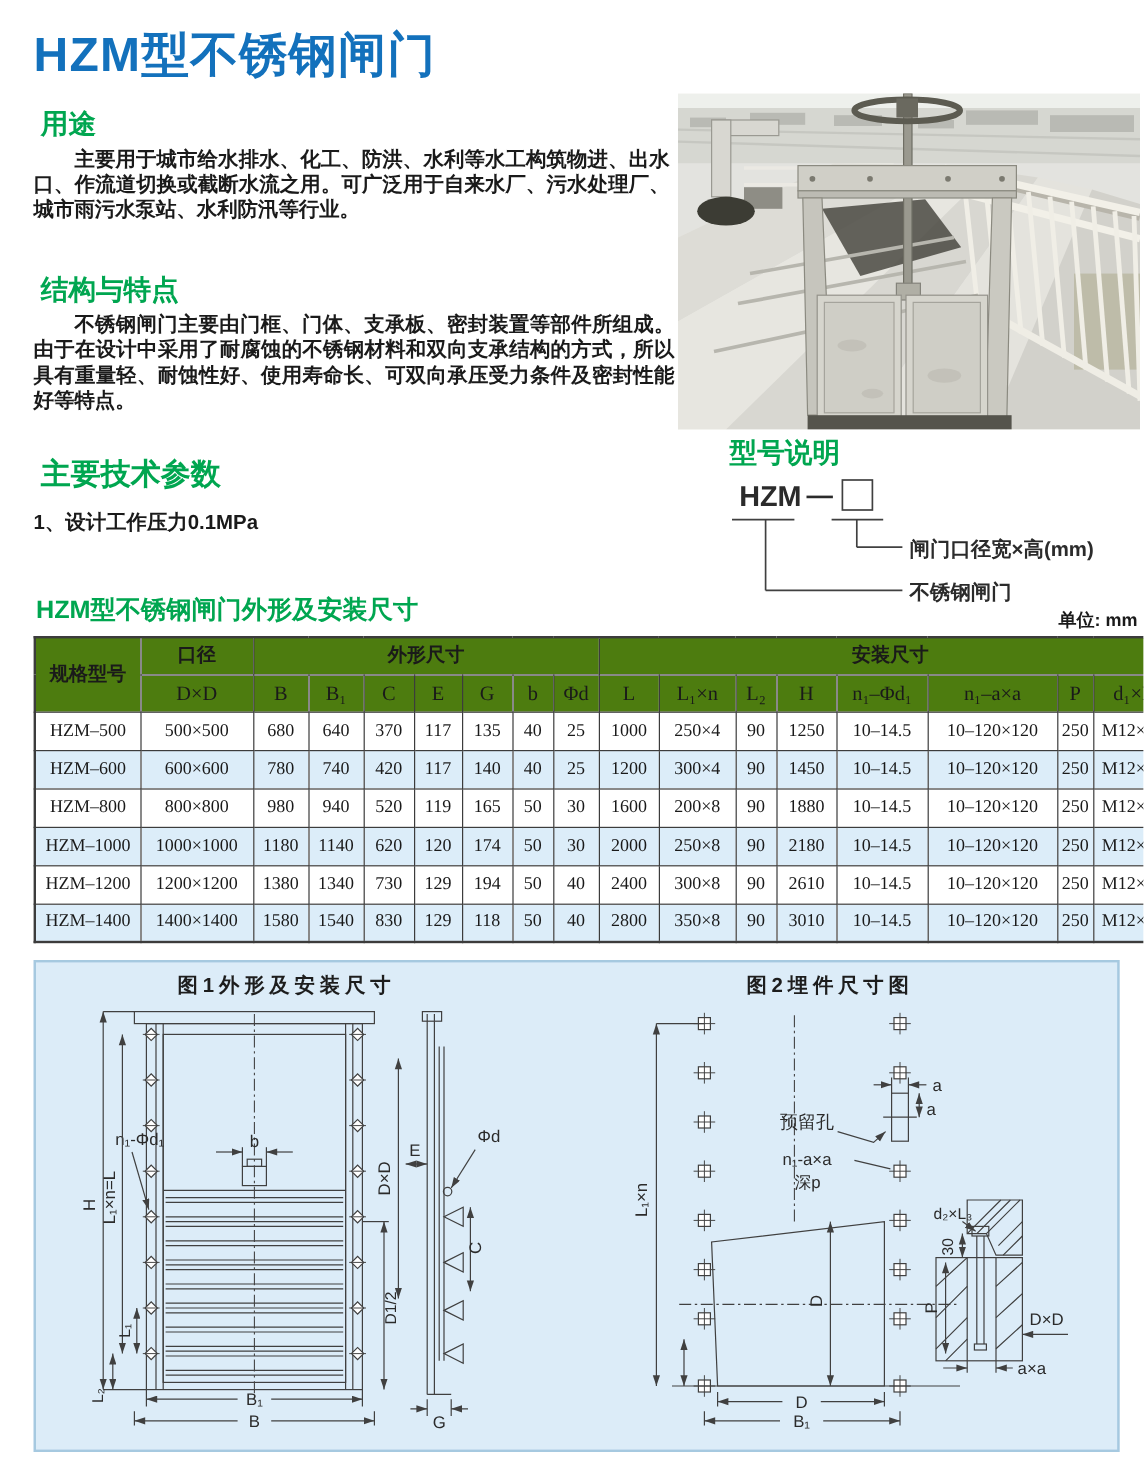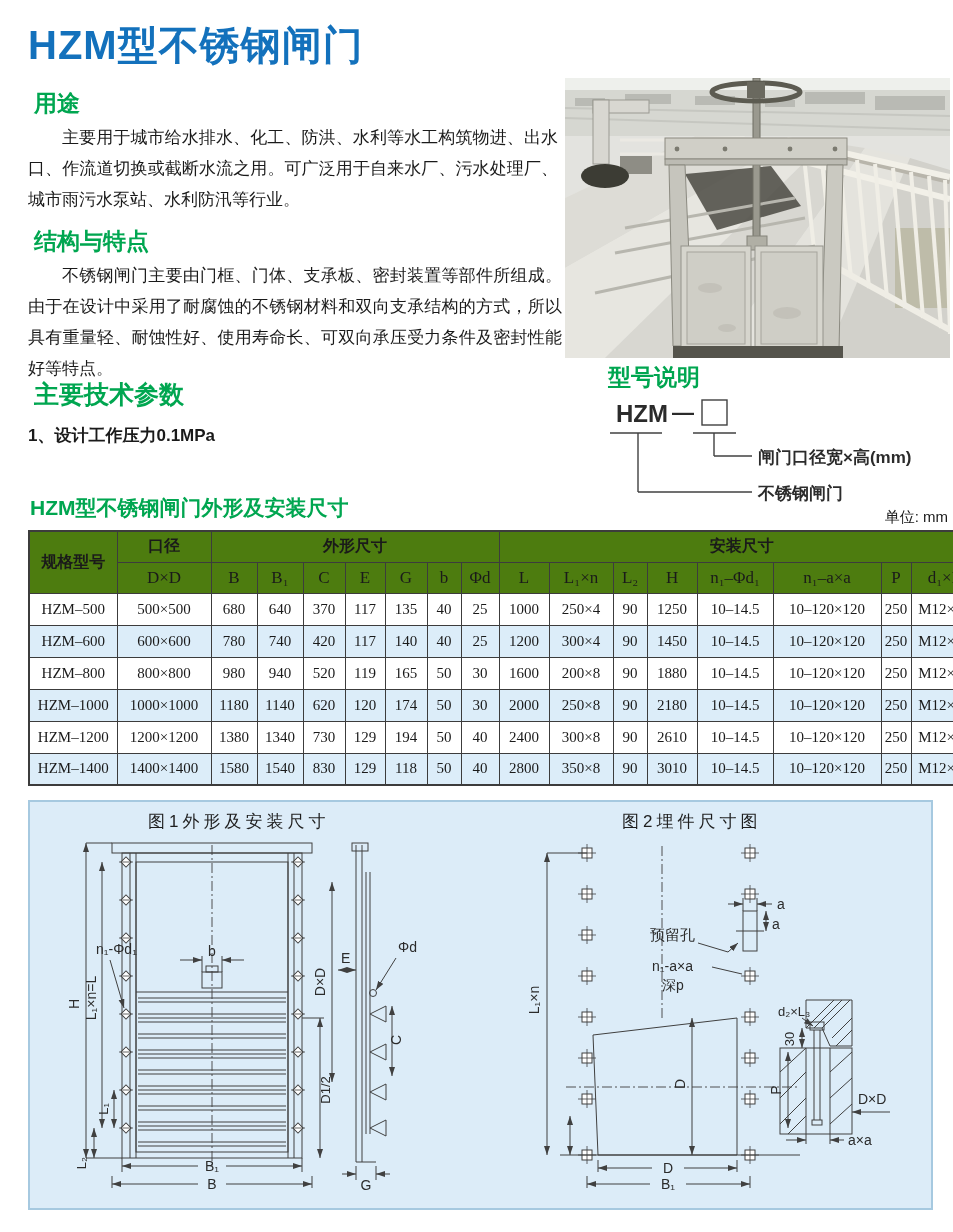--- a/index.html
+++ b/index.html
@@ -9,36 +9,36 @@
     --blue:#1371bc;
     --line:#404040;
   }
   *{margin:0;padding:0;box-sizing:border-box;}
   html,body{background:#fff;}
   .page{position:relative;width:953px;height:1232px;background:#fff;overflow:hidden;
         font-family:var(--sans);color:#1a1a1a;}
   .abs{position:absolute;}
   h1.title{left:28px;top:18px;font-size:40px;font-weight:bold;color:var(--blue);letter-spacing:1px;}
   h2.green{font-size:23px;font-weight:bold;color:var(--green);}
-  .para{font-size:17px;line-height:31px;font-weight:400;text-indent:2em;text-align:justify;}
+  .para{font-size:17px;line-height:21px;font-weight:700;text-indent:2em;text-align:justify;}
   .param{font-size:17px;font-weight:600;}
   .photo{left:565px;top:78px;width:385px;height:280px;}
   .model-svg{left:600px;top:392px;}
   .tbl-title{left:30px;top:494px;font-size:21px;font-weight:bold;color:var(--green);}
-  .unit{left:828px;top:508px;width:120px;text-align:right;font-size:15px;font-weight:400;}
+  .unit{left:828px;top:508px;width:120px;text-align:right;font-size:15px;font-weight:700;}
   table.spec{left:28px;top:530px;width:922px;position:absolute;border-collapse:collapse;
              table-layout:fixed;border:2px solid #3c3c3c;}
   table.spec th,table.spec td{border:1px solid #3c3c3c;text-align:center;vertical-align:middle;
              padding:0 1px;overflow:hidden;white-space:nowrap;}
   table.spec th{height:31px;background:#4d7c0f;font-weight:600;font-size:16px;}
   table.spec th.ser{font-family:var(--serif);font-size:17px;font-weight:normal;}
   table.spec td{height:32px;font-family:var(--serif);font-size:15px;background:#fff;}
   table.spec tbody tr:nth-child(even) td{background:#dcedf9;}
   .panel{left:28px;top:800px;width:905px;height:410px;background:#dcecf8;border:2px solid #a6c9e0;}
-  .fig-title{position:absolute;top:8px;font-size:17px;font-weight:400;letter-spacing:4px;color:#1d1d1d;}
+  .fig-title{position:absolute;top:8px;font-size:17px;font-weight:700;letter-spacing:4px;color:#1d1d1d;}
   .fig1-title{left:118px;}
   .fig2-title{left:592px;}
   .fig-svg{position:absolute;top:30px;}
   svg text{font-family:var(--sans);fill:#2b2b2b;}
   .dimtxt{font-size:14px;}
   .dimtxt-s{font-size:13px;}
   .lbl{font-size:15px;}
   .ln{stroke:var(--line);stroke-width:1;fill:none;}
   .ln2{stroke:var(--line);stroke-width:1.4;fill:none;}
   .cl{stroke:var(--line);stroke-width:0.9;fill:none;stroke-dasharray:10 3 2 3;}

